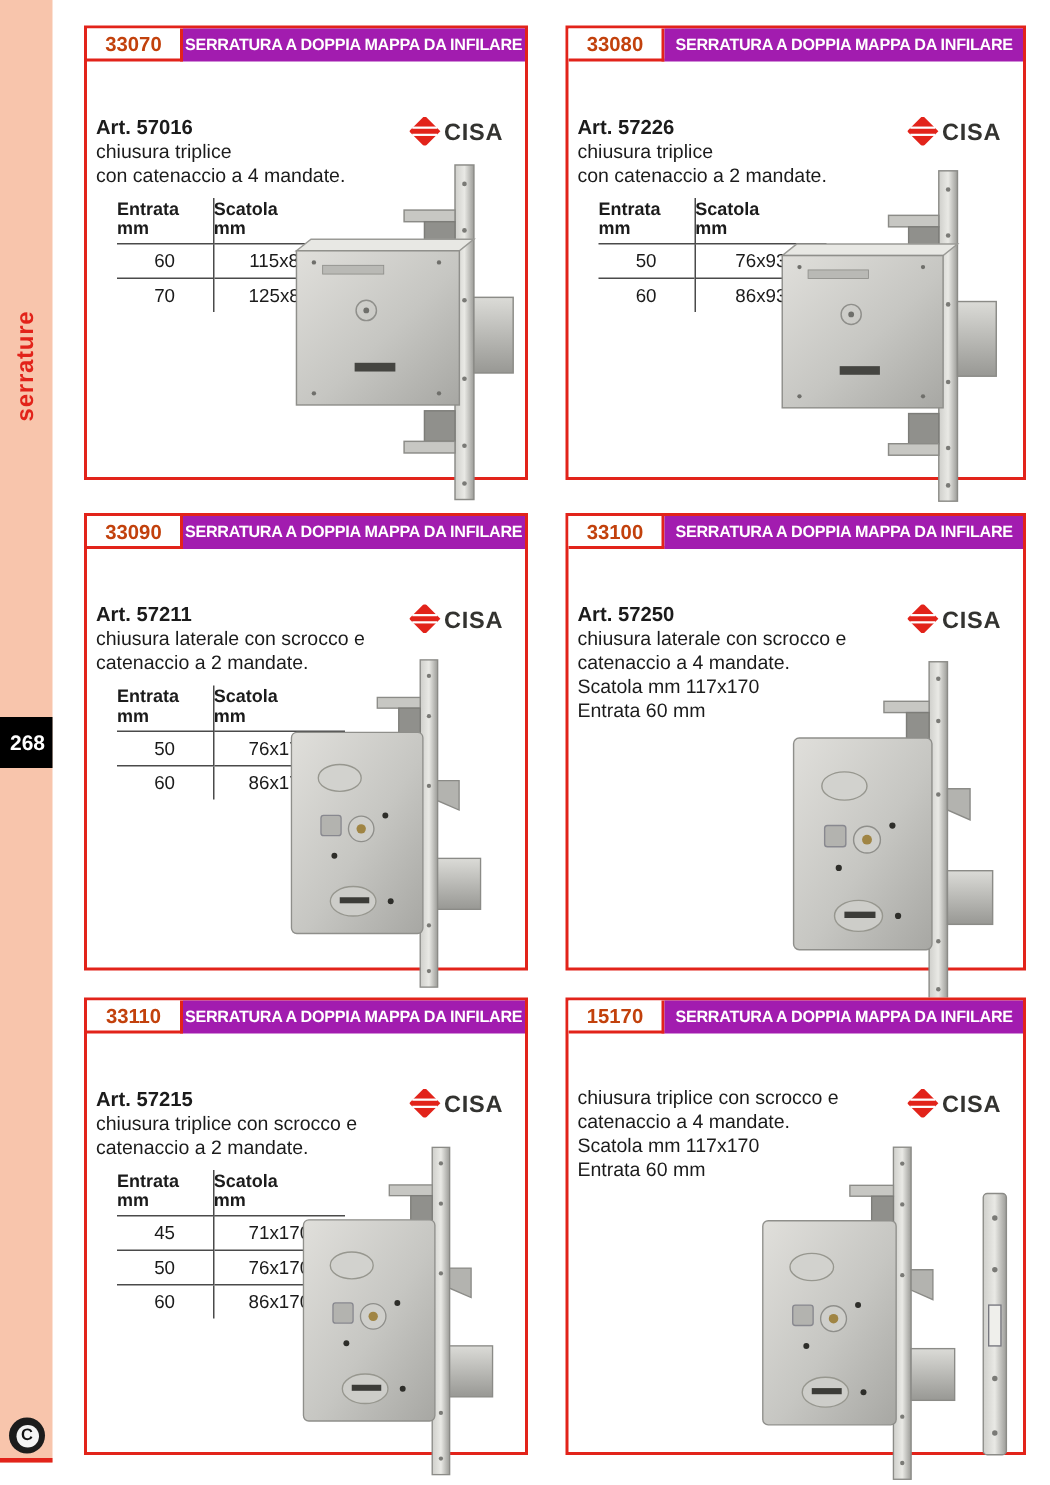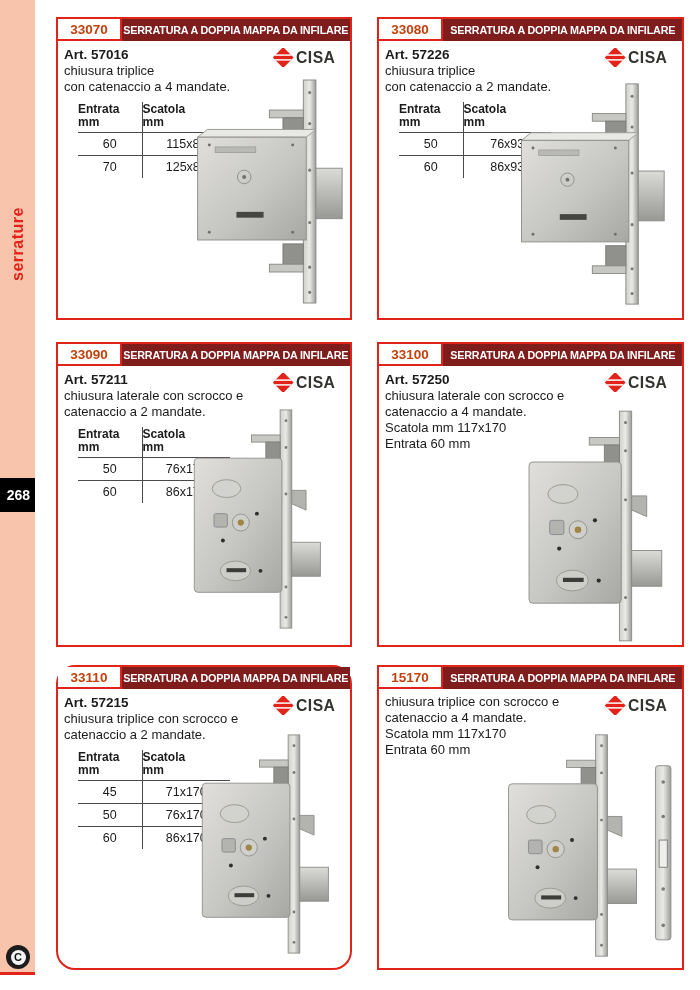--- a/index.html
+++ b/index.html
@@ -21,24 +21,24 @@
     border-radius:50%;background:#1c1c1c;display:flex;align-items:center;justify-content:center;}
   .c-logo .inner{width:15px;height:15px;border-radius:50%;background:#f4f4f4;
     display:flex;align-items:center;justify-content:center;
     font-weight:bold;font-size:11px;color:#111;}
   
   .cell{position:absolute;border:2px solid #e2231a;background:#fff;box-sizing:border-box;}
   .cell-header{display:flex;height:22px;}
   .code-box{width:62px;border-right:2px solid #e2231a;border-bottom:2px solid #e2231a;
     display:flex;align-items:center;justify-content:center;
     color:#c2410c;font-weight:bold;font-size:13.5px;background:#fff;flex:0 0 auto;}
-  .title-bar{flex:1;background:#7f1d1d;display:flex;align-items:center;justify-content:center;overflow:hidden;}
+  .title-bar{flex:1;background:#a21caf;display:flex;align-items:center;justify-content:center;overflow:hidden;}
   .title-text{color:#fff;font-weight:bold;font-size:11px;letter-spacing:-0.2px;
     white-space:nowrap;transform:scaleX(.98);}
-  .cell-body{position:relative;height:calc(100% - 22px);padding:5px 6px;box-sizing:border-box;}
+  .cell-body{position:relative;height:calc(100% - 22px);padding:5px 6px;box-sizing:border-box;margin-top:30px;}
   .art{font-size:13.5px;font-weight:bold;line-height:17px;}
   .desc div{font-size:13px;line-height:16px;}
   .cisa-logo{position:absolute;top:7px;right:5px;width:72px;height:19px;}
   .cisa-text{font-family:"Liberation Sans",sans-serif;font-weight:bold;font-size:17px;
     fill:#333330;letter-spacing:.5px;}
   
   .spec-table{margin:7px 0 0 14px;border-collapse:collapse;table-layout:fixed;}
   .spec-table col.c1{width:64px;} .spec-table col.c2{width:88px;}
   .spec-table th{font-weight:bold;font-size:12px;text-align:left;
     padding:1px 0 3px;border-bottom:1.5px solid #4a4a4a;}
@@ -311,21 +311,21 @@
     <svg class="cisa-logo" viewBox="0 0 78 20">
       <use href="#cisa-diamond"></use>
       <text x="25" y="16.5" class="cisa-text">CISA</text>
     </svg>
     <svg class="photo" style="top:40px;right:8px;width:160px;height:240px;" viewBox="0 0 170 248">
         <use href="#lock-b"></use>
       </svg>
   </div>
 </section>
 
-<section class="cell" style="left:56px;top:665px;width:296px;height:305px;border-radius:19px;">
+<section class="cell" style="left:56px;top:665px;width:296px;height:305px;">
   <div class="cell-header">
     <div class="code-box">33110</div>
     <div class="title-bar">
       <span class="title-text">SERRATURA A DOPPIA MAPPA DA INFILARE</span>
     </div>
   </div>
   <div class="cell-body">
     <div class="art">Art. 57215</div>
     <div class="desc">
       <div>chiusura triplice con scrocco e</div>

